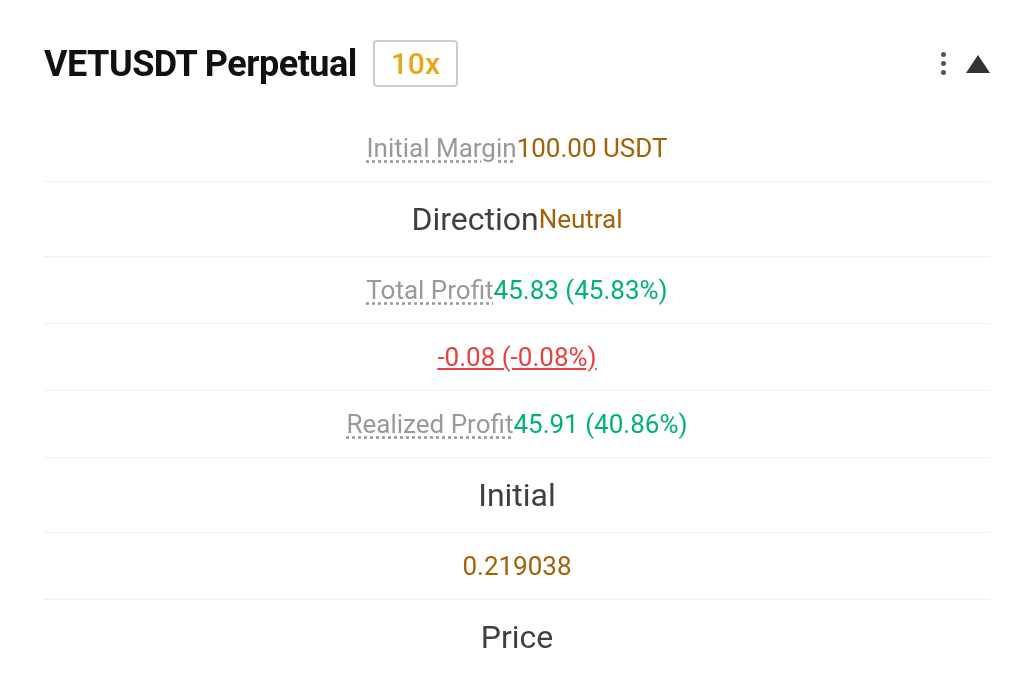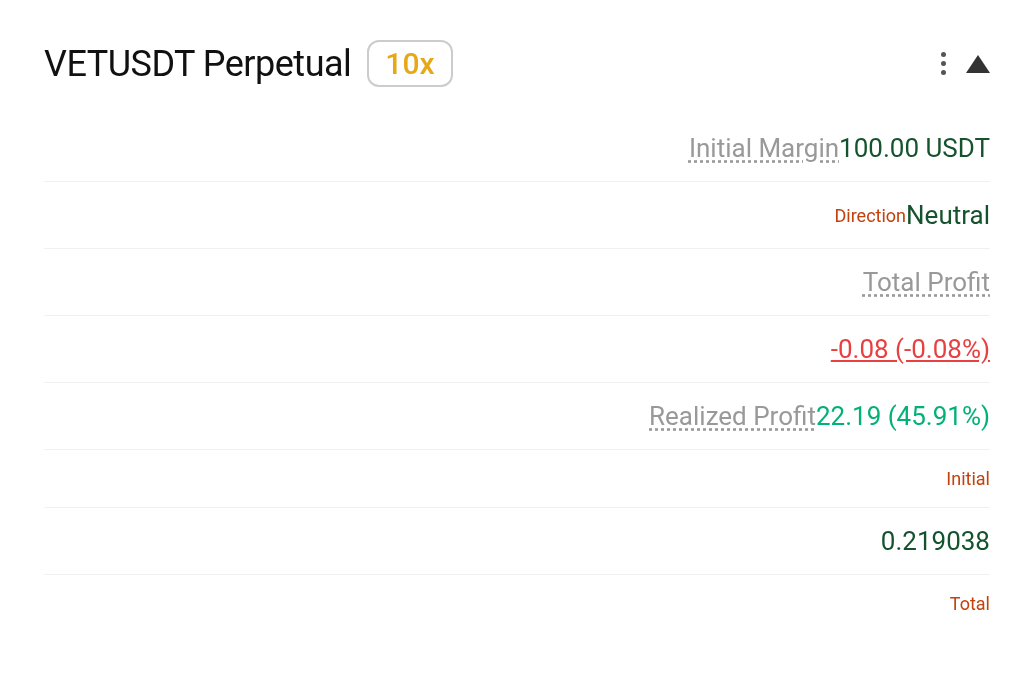--- a/index.html
+++ b/index.html
@@ -34,28 +34,28 @@
     }
 
     .header-left {
       display: flex;
       align-items: center;
       gap: 16px;
     }
 
     .title {
       font-size: 36px;
-      font-weight: 400;
+      font-weight: 700;
       color: #111111;
       letter-spacing: -0.5px;
     }
 
     .leverage-badge {
       border: 2px solid #cccccc;
-      border-radius: 12px;
+      border-radius: 4px;
       padding: 4px 16px;
       font-size: 30px;
       font-weight: 500;
       color: #e6a817;
     }
 
     .header-right {
       display: flex;
       align-items: center;
       gap: 20px;
@@ -85,47 +85,47 @@
     }
 
     .rows {
       display: flex;
       flex-direction: column;
     }
 
     .row {
       display: flex;
       align-items: center;
-      justify-content: flex-end;
+      justify-content: center;
       padding: 18px 0;
       border-bottom: 1px solid #f0f0f0;
     }
 
     .row:last-child {
       border-bottom: none;
     }
 
     .row-label {
       font-size: 26px;
       color: #999999;
       font-weight: 400;
       text-decoration: underline;
       text-decoration-style: dotted;
       text-underline-offset: 3px;
     }
 
     .row-label-plain {
-      font-size: 18px;
-      color: #c2410c;
+      font-size: 32px;
+      color: #404040;
       font-weight: 400;
     }
 
     .row-value {
       font-size: 26px;
-      color: #14532d;
+      color: #a16207;
       font-weight: 400;
       text-align: right;
     }
 
     .row-value.green {
       color: #00b374;
     }
 
     .row-value.red {
       color: #e84040;
@@ -155,31 +155,32 @@
   <div class="row">
         <span class="row-label">Initial Margin</span>
         <span class="row-value ">100.00 USDT</span>
       </div>
       <div class="row">
         <span class="row-label-plain">Direction</span>
         <span class="row-value ">Neutral</span>
       </div>
       <div class="row">
         <span class="row-label">Total Profit</span>
+        <span class="row-value green">45.83 (45.83%)</span>
       </div>
       <div class="row">
         <span class="row-value red">-0.08 (-0.08%)</span>
       </div>
       <div class="row">
         <span class="row-label">Realized Profit</span>
-        <span class="row-value green">22.19 (45.91%)</span>
+        <span class="row-value green">45.91 (40.86%)</span>
       </div>
       <div class="row">
         <span class="row-label-plain">Initial</span>
       </div>
       <div class="row">
         <span class="row-value ">0.219038</span>
       </div>
       <div class="row">
-        <span class="row-label-plain">Total</span>
+        <span class="row-label-plain">Price</span>
       </div>
     </div>
 </div>
 
 </body></html>

